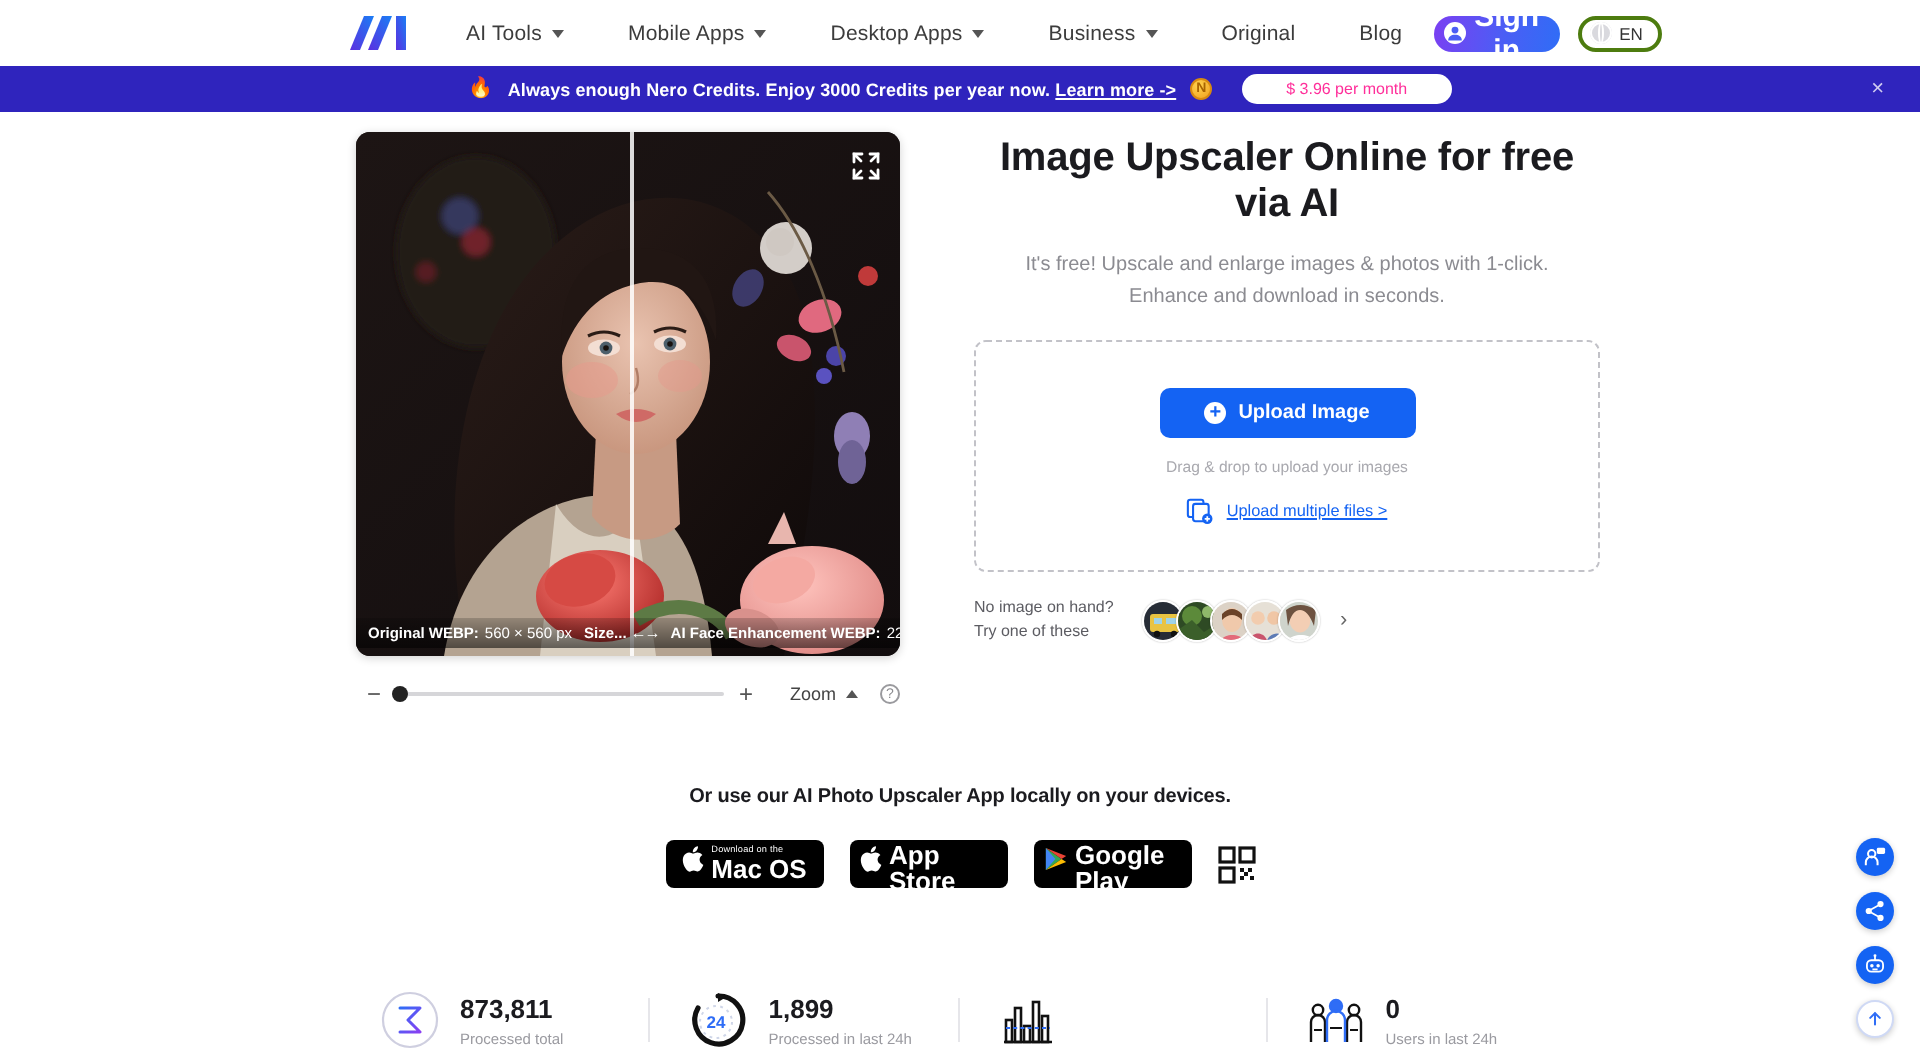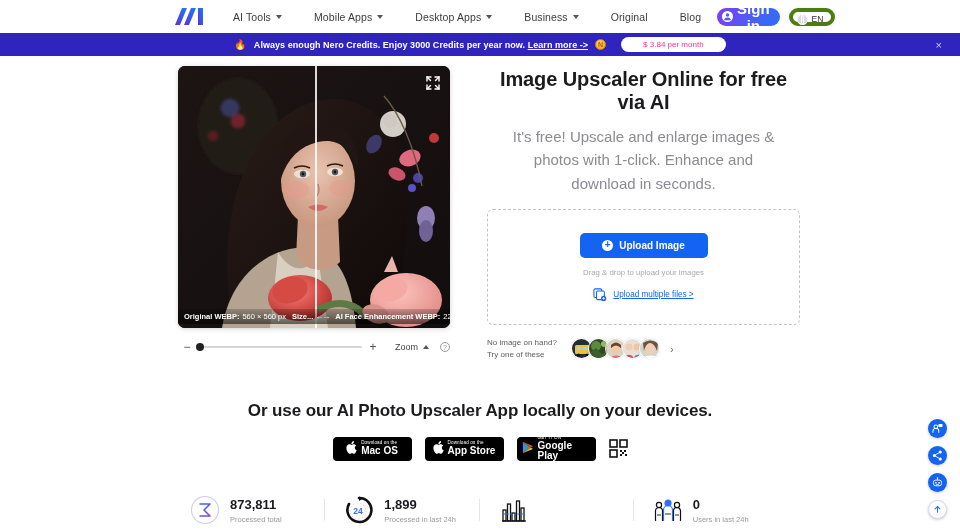--- a/index.html
+++ b/index.html
@@ -62,22 +62,22 @@
     height: 18px;
   }
   .signin .avatar-ic {
     width: 11px; height: 11px; border-radius: 50%;
     background: #fff;
     display: flex; align-items: center; justify-content: center;
     flex: none;
   }
   .signin .avatar-ic svg { display:block; }
   .lang {
-    display: flex; gap: 4px;
-    border: 4px solid #4d7c0f;
+    display: flex; align-items: center; gap: 4px;
+    border: 2px solid #4d7c0f;
     border-radius: 11px;
     padding: 2px 8px 2px 4px;
     font-size: 8.5px;
     color: #333;
     cursor: pointer;
     height: 18px;
     background:#fff;
   }
   .globe {
     width: 11px; height: 11px; border-radius: 50%;
@@ -213,21 +213,21 @@
   }
   .h1 {
     font-size: 20px;
     color: #1b1b1f;
     text-align: center;
     font-weight: bold;
     letter-spacing: -.1px;
     margin-top: 2px;
   }
   .sub {
-    font-size: 15px;
+    font-size: 10px;
     color: #8b8b91;
     text-align: center;
     line-height: 1.55;
     margin: 11px 18px 0 18px;
   }
   .dropzone {
     margin-top: 14px;
     height: 116px;
     border: 1.1px dashed #c2c2c8;
     border-radius: 6px;
@@ -278,36 +278,36 @@
   .thumb:first-child { margin-left: 0; }
   .thumb svg { display:block; }
   .samples-next { margin-left: 10px; font-size: 11px; color: #666; cursor: pointer; }
 
   
   .app-sec {
     margin-top: 40px;
     text-align: center;
   }
   .app-title {
-    font-size: 17px; color: #1b1b1f; font-weight: bold; letter-spacing:-.1px;
+    font-size: 10px; color: #1b1b1f; font-weight: bold; letter-spacing:-.1px;
   }
   .badges {
     margin-top: 16px;
     display: flex; align-items: center; justify-content: center; gap: 13px;
   }
   .badge {
     background: #000; color: #fff; border-radius: 4px;
     height: 24px; width: 79px;
     display: flex; align-items: center; justify-content: center; gap: 4px;
     cursor: pointer; padding: 0 5px;
   }
   .badge .glyph { flex:none; }
   .badge-txt { text-align: left; line-height: 1.05; }
   .badge-top { font-size: 4.6px; display:block; letter-spacing:.1px; }
-  .badge-big { font-size: 10px; font-weight: bold; display:block; }
+  .badge-big { font-size: 13px; font-weight: bold; display:block; }
   .qr { width: 19px; height: 19px; cursor: pointer; }
 
   
   .stats {
     position: absolute;
     left: 178px; right: 165px; bottom: 6px;
     display: flex;
     align-items: center;
   }
   .stat {
@@ -396,21 +396,21 @@
       <span>EN</span>
     </div>
   </div>
 </div>
 
 <div class="banner">
   <span class="fire">🔥</span>
   <span class="banner-text"><span>Always enough Nero Credits. Enjoy 3000 Credits per year now.</span>
     <a class="learn">Learn more -&gt;</a></span>
   <span class="coin">N</span>
-  <span class="price-pill">$ 3.84 per month</span>
+  <span class="price-pill">$ 3.96 per month</span>
   <span class="banner-close">×</span>
 </div>
 
 <div class="hero">
 
   <div class="hero-left">
     <div class="card">
       <svg class="card-art" viewBox="0 0 272 262" preserveAspectRatio="none">
         <defs>
           <linearGradient id="bgL" x1="0" y1="0" x2="1" y2="1">

